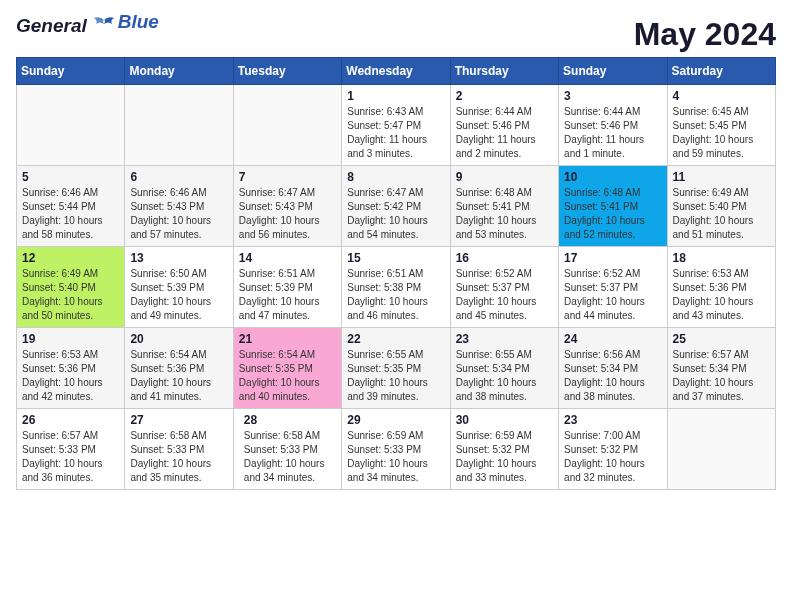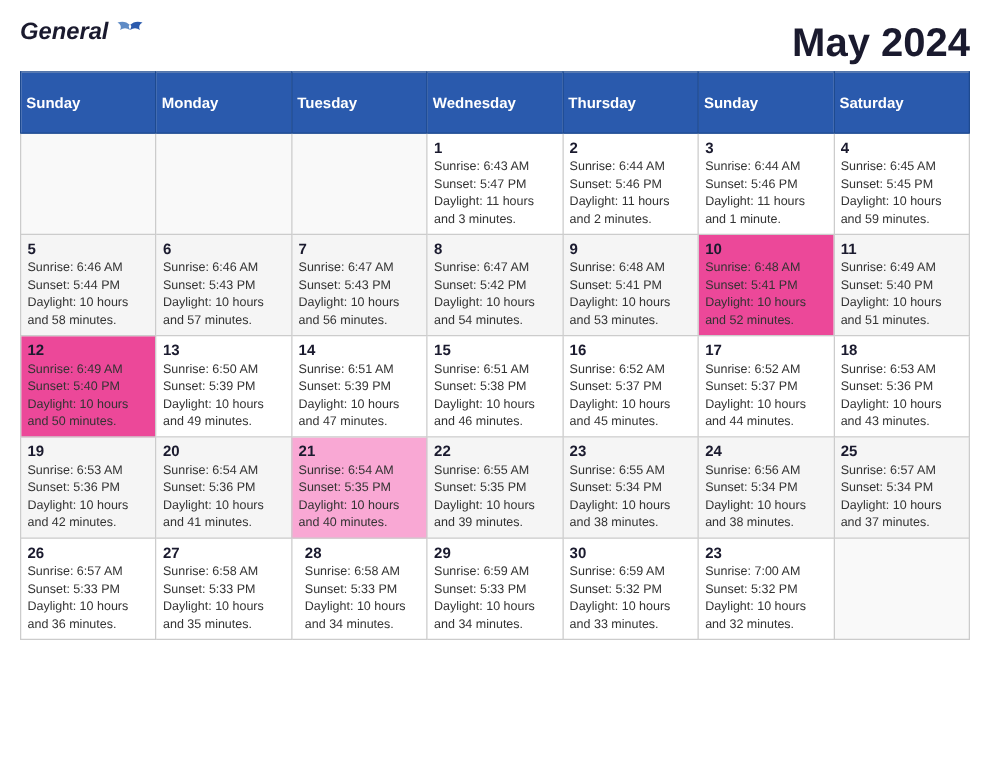--- a/index.html
+++ b/index.html
@@ -35,21 +35,21 @@
       font-weight: normal;
     }
     .calendar {
       width: 100%;
       border-collapse: collapse;
       font-size: 11px;
     }
     .calendar th {
       background-color: #2a5aad;
       color: white;
-      padding: 17px 4px;
+      padding: 6px 4px;
       text-align: left;
       font-size: 12px;
       font-weight: bold;
       border: 1px solid #1e4a8f;
     }
     .calendar td {
       border: 1px solid #ccc;
       vertical-align: top;
       padding: 4px 5px;
       min-height: 80px;
@@ -82,20 +82,21 @@
   <div class="logo">
     <div class="logo-wrapper">
       <div style="display:flex; flex-direction:row; line-height:1.1;">
         <div style="display:flex; align-items:center;">
           <span style="font-size:19px; font-weight:900; color:#1a1a2e; font-style:italic;">General</span>
           <svg width="28" height="20" viewBox="0 0 28 20" style="margin-left:3px;">
             <path d="M14 4 Q18 0 24 2 Q20 4 22 8 Q18 5 14 8 Q16 4 14 4Z" fill="#2a5aad"></path>
             <path d="M14 4 Q10 0 4 2 Q8 4 6 8 Q10 5 14 8 Q12 4 14 4Z" fill="#1a5aad" opacity="0.7"></path>
           </svg>
         </div>
+        <span style="font-size:19px; font-weight:900; color:#2a5aad; font-style:italic; margin-top:-4px;">Blue</span>
       </div>
     </div>
   </div>
   <div class="title-section">
     <div class="month-title">May 2024</div>
   </div>
 </div>
 
 <table class="calendar">
   <thead>
@@ -172,37 +173,37 @@
 Daylight: 10 hours
 and 54 minutes.</div>
         </td>
         <td style="background: rgb(245, 245, 245);">
           <div class="day-num">9</div>
           <div class="day-info" style="white-space: pre-line;">Sunrise: 6:48 AM
 Sunset: 5:41 PM
 Daylight: 10 hours
 and 53 minutes.</div>
         </td>
-        <td style="background: #ec4899;">
+        <td style="background: #0ea5e9;">
           <div class="day-num">10</div>
           <div class="day-info" style="white-space: pre-line;">Sunrise: 6:48 AM
 Sunset: 5:41 PM
 Daylight: 10 hours
 and 52 minutes.</div>
         </td>
         <td style="background: rgb(245, 245, 245);">
           <div class="day-num">11</div>
           <div class="day-info" style="white-space: pre-line;">Sunrise: 6:49 AM
 Sunset: 5:40 PM
 Daylight: 10 hours
 and 51 minutes.</div>
         </td>
       </tr>
       <tr>
-        <td style="background: #ec4899;">
+        <td style="background: #bef264;">
           <div class="day-num">12</div>
           <div class="day-info" style="white-space: pre-line;">Sunrise: 6:49 AM
 Sunset: 5:40 PM
 Daylight: 10 hours
 and 50 minutes.</div>
         </td>
         <td style="background: rgb(255, 255, 255);">
           <div class="day-num">13</div>
           <div class="day-info" style="white-space: pre-line;">Sunrise: 6:50 AM
 Sunset: 5:39 PM

